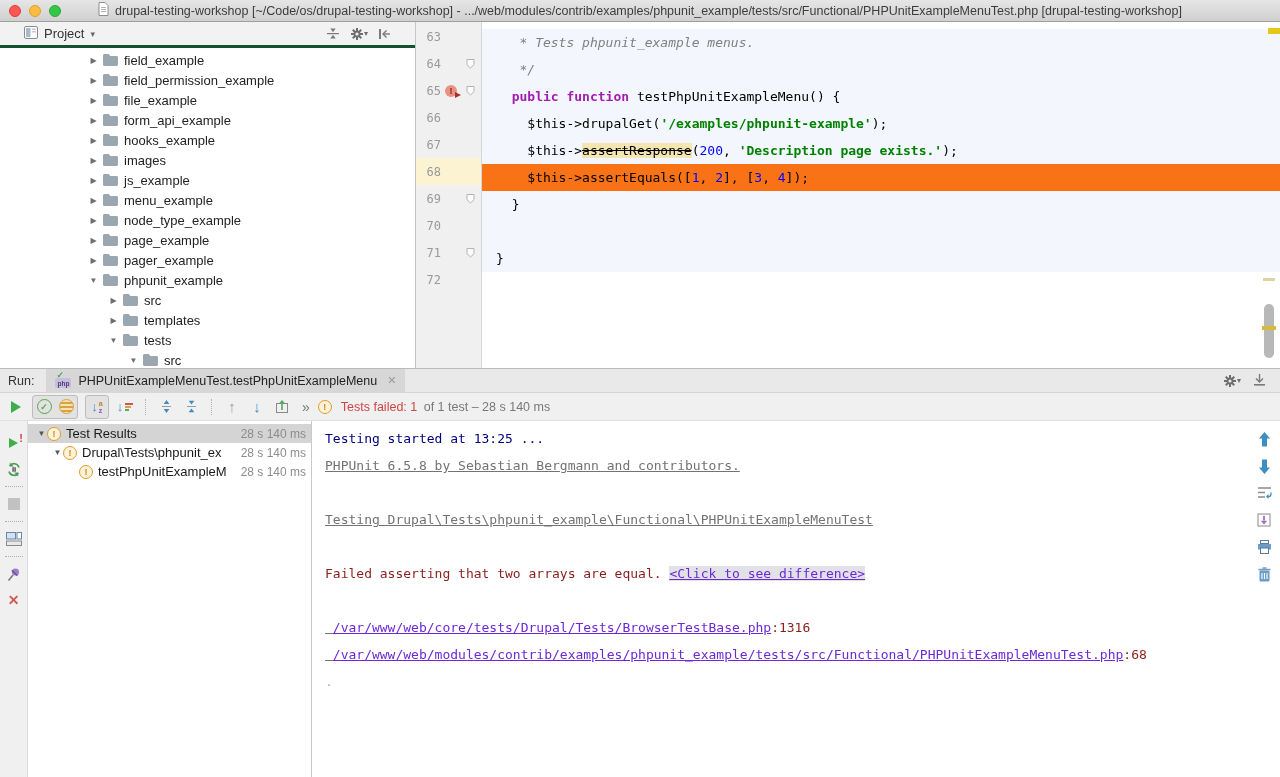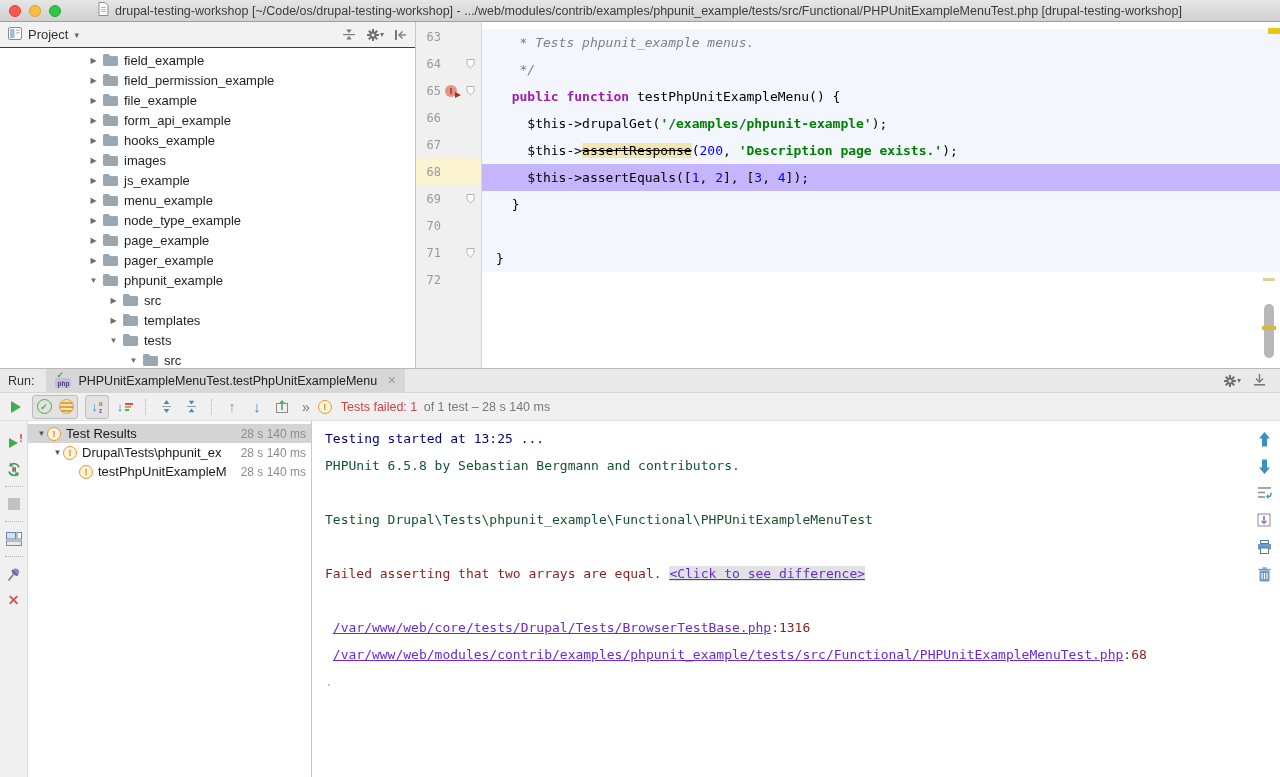--- a/index.html
+++ b/index.html
@@ -15,21 +15,21 @@
   .tl.yellow{ background:#fdbc40; border:1px solid #de9f34;}
   .tl.green{ background:#33c748; border:1px solid #27aa35;}
   .title-center { margin:0 auto; display:flex; align-items:center; gap:6px; max-width:1170px; }
   .title-text { font-size:12.5px; color:#3c3c3c; white-space:nowrap; overflow:hidden; }
 
   
   .main { display:flex; height:346px; }
 
   
   .project { width:416px; border-right:1px solid #c6c6c6; display:flex; flex-direction:column; background:#fff; }
-  .project-header { height:26px; background:#f2f2f2; border-bottom:1px solid #14532d; display:flex; align-items:center; padding:0 8px; }
+  .project-header { height:26px; background:#f2f2f2; border-bottom:3px solid #14532d; display:flex; align-items:center; padding:0 24px; }
   .project-title { display:flex; align-items:center; gap:6px; font-size:13px; color:#333; }
   .ph-caret { font-size:9px; color:#666; }
   .ph-icons { margin-left:auto; display:flex; align-items:center; gap:10px; }
   .ph-icons .ico { display:flex; align-items:center; }
   .tree { flex:1; overflow:hidden; background:#fff; padding-top:2px; }
   .tree-row { height:20px; display:flex; align-items:center; white-space:nowrap; }
   .tree-arrow { width:11px; font-size:8px; color:#6e6e6e; text-align:center; margin-right:4px; flex:none; }
   .folder-icon { margin-right:6px; display:flex; flex:none; }
   .tree-label { font-size:13px; color:#232323; }
 
@@ -43,21 +43,21 @@
   .g-ic { width:20px; display:flex; justify-content:center; flex:none; }
   .g-fold { width:18px; display:flex; justify-content:center; flex:none; }
   .fail-dot { width:12px; height:12px; border-radius:50%; background:#e89184; position:relative;
               display:flex; align-items:center; justify-content:center; }
   .fail-dot::before { content:"!"; color:#7c2417; font-size:9px; font-weight:bold; font-family:"Liberation Sans",sans-serif; }
   .fail-dot::after { content:""; position:absolute; right:-4px; bottom:-1px;
               border-top:3px solid transparent; border-bottom:3px solid transparent; border-left:6px solid #a43226; }
   .code-col { flex:1; padding-top:7px; overflow:hidden; }
   .c-row { height:27px; display:flex; align-items:center; white-space:pre; padding-left:14px; }
   .c-row.tint { background:#f3f7fd; }
-  .c-row.hl { background:#c4b5fd; }
+  .c-row.hl { background:#f97316; }
   .c-pln { color:#000; }
   .c-cmt { color:#808080; font-style:italic; }
   .c-kw  { color:#a21caf; font-weight:bold; }
   .c-str { color:#008000; font-weight:bold; }
   .c-num { color:#0000ff;text-align:right; }
   .c-dep { color:#000; text-decoration:line-through; background:#f3e6b3; }
 
   
   .stripe-mark { position:absolute; z-index:5; }
   .sm-top { right:0; top:6px; width:12px; height:6px; background:#e5c719; }
@@ -118,21 +118,21 @@
   .tt-row { height:19px; display:flex; align-items:center; padding-right:5px; }
   .tt-row.selected { background:#d4d4d4; }
   .tt-arrow { width:11px; font-size:8px; color:#555; text-align:center; flex:none; }
   .tt-label { margin-left:5px; font-size:13px; color:#1a1a1a; flex:1; overflow:hidden; white-space:nowrap; }
   .tt-dur { color:#8c8c8c; font-size:12px; white-space:nowrap; flex:none; }
 
   .console { flex:1; position:relative; background:#fff; padding:4px 0 0 13px; overflow:hidden;
              font-family:"DejaVu Sans Mono", monospace; font-size:13px; }
   .console-line { height:27px; line-height:27px; white-space:pre; overflow:hidden; }
   .cs-sys { color:#00007f; }
-  .cs-out { color:#14532d; }
+  .cs-out { color:#737373;text-decoration:underline; }
   .cs-err { color:#8b1d1d; }
   .cs-link { color:#6d28d9; text-decoration:underline;text-align:center; }
   .cs-link-hl { background:#e0e2e6; }
   .cs-dim { color:#b0b0b0; }
   .console-icons { position:absolute; right:7px; top:9px; display:flex; flex-direction:column; gap:9px; align-items:center; background:transparent; }
   .ci { width:18px; height:18px; display:flex; align-items:center; justify-content:center; }
 </style>
 </head>
 <body>
 

